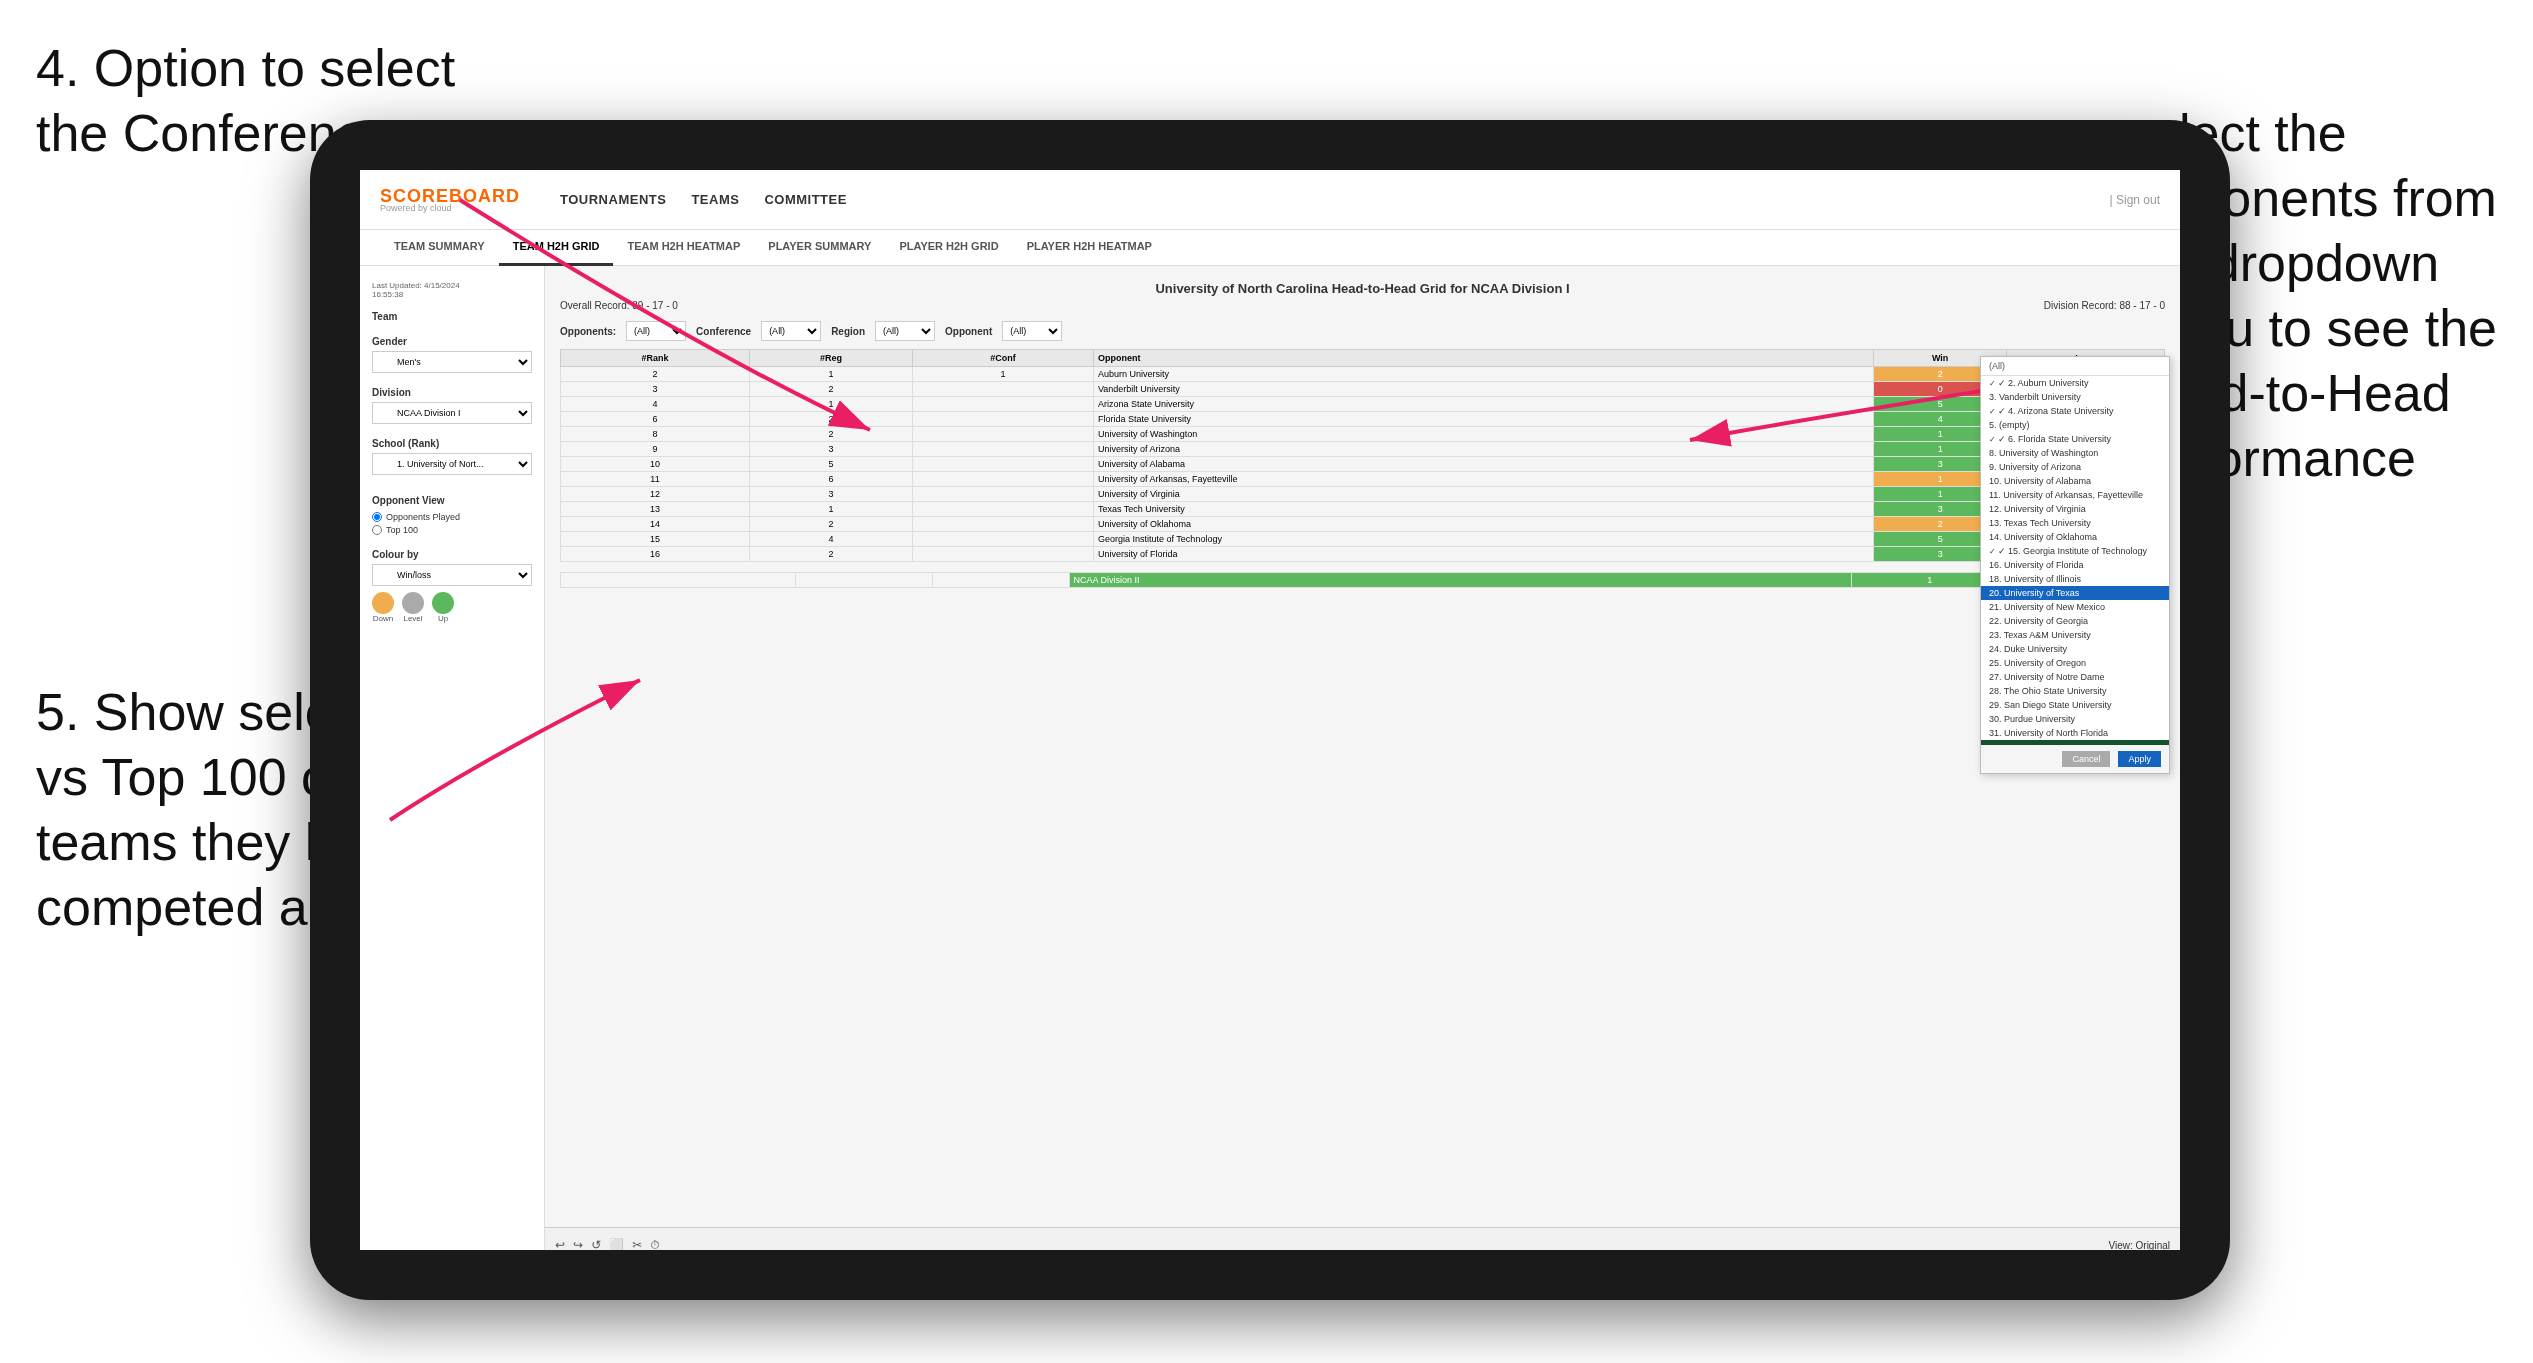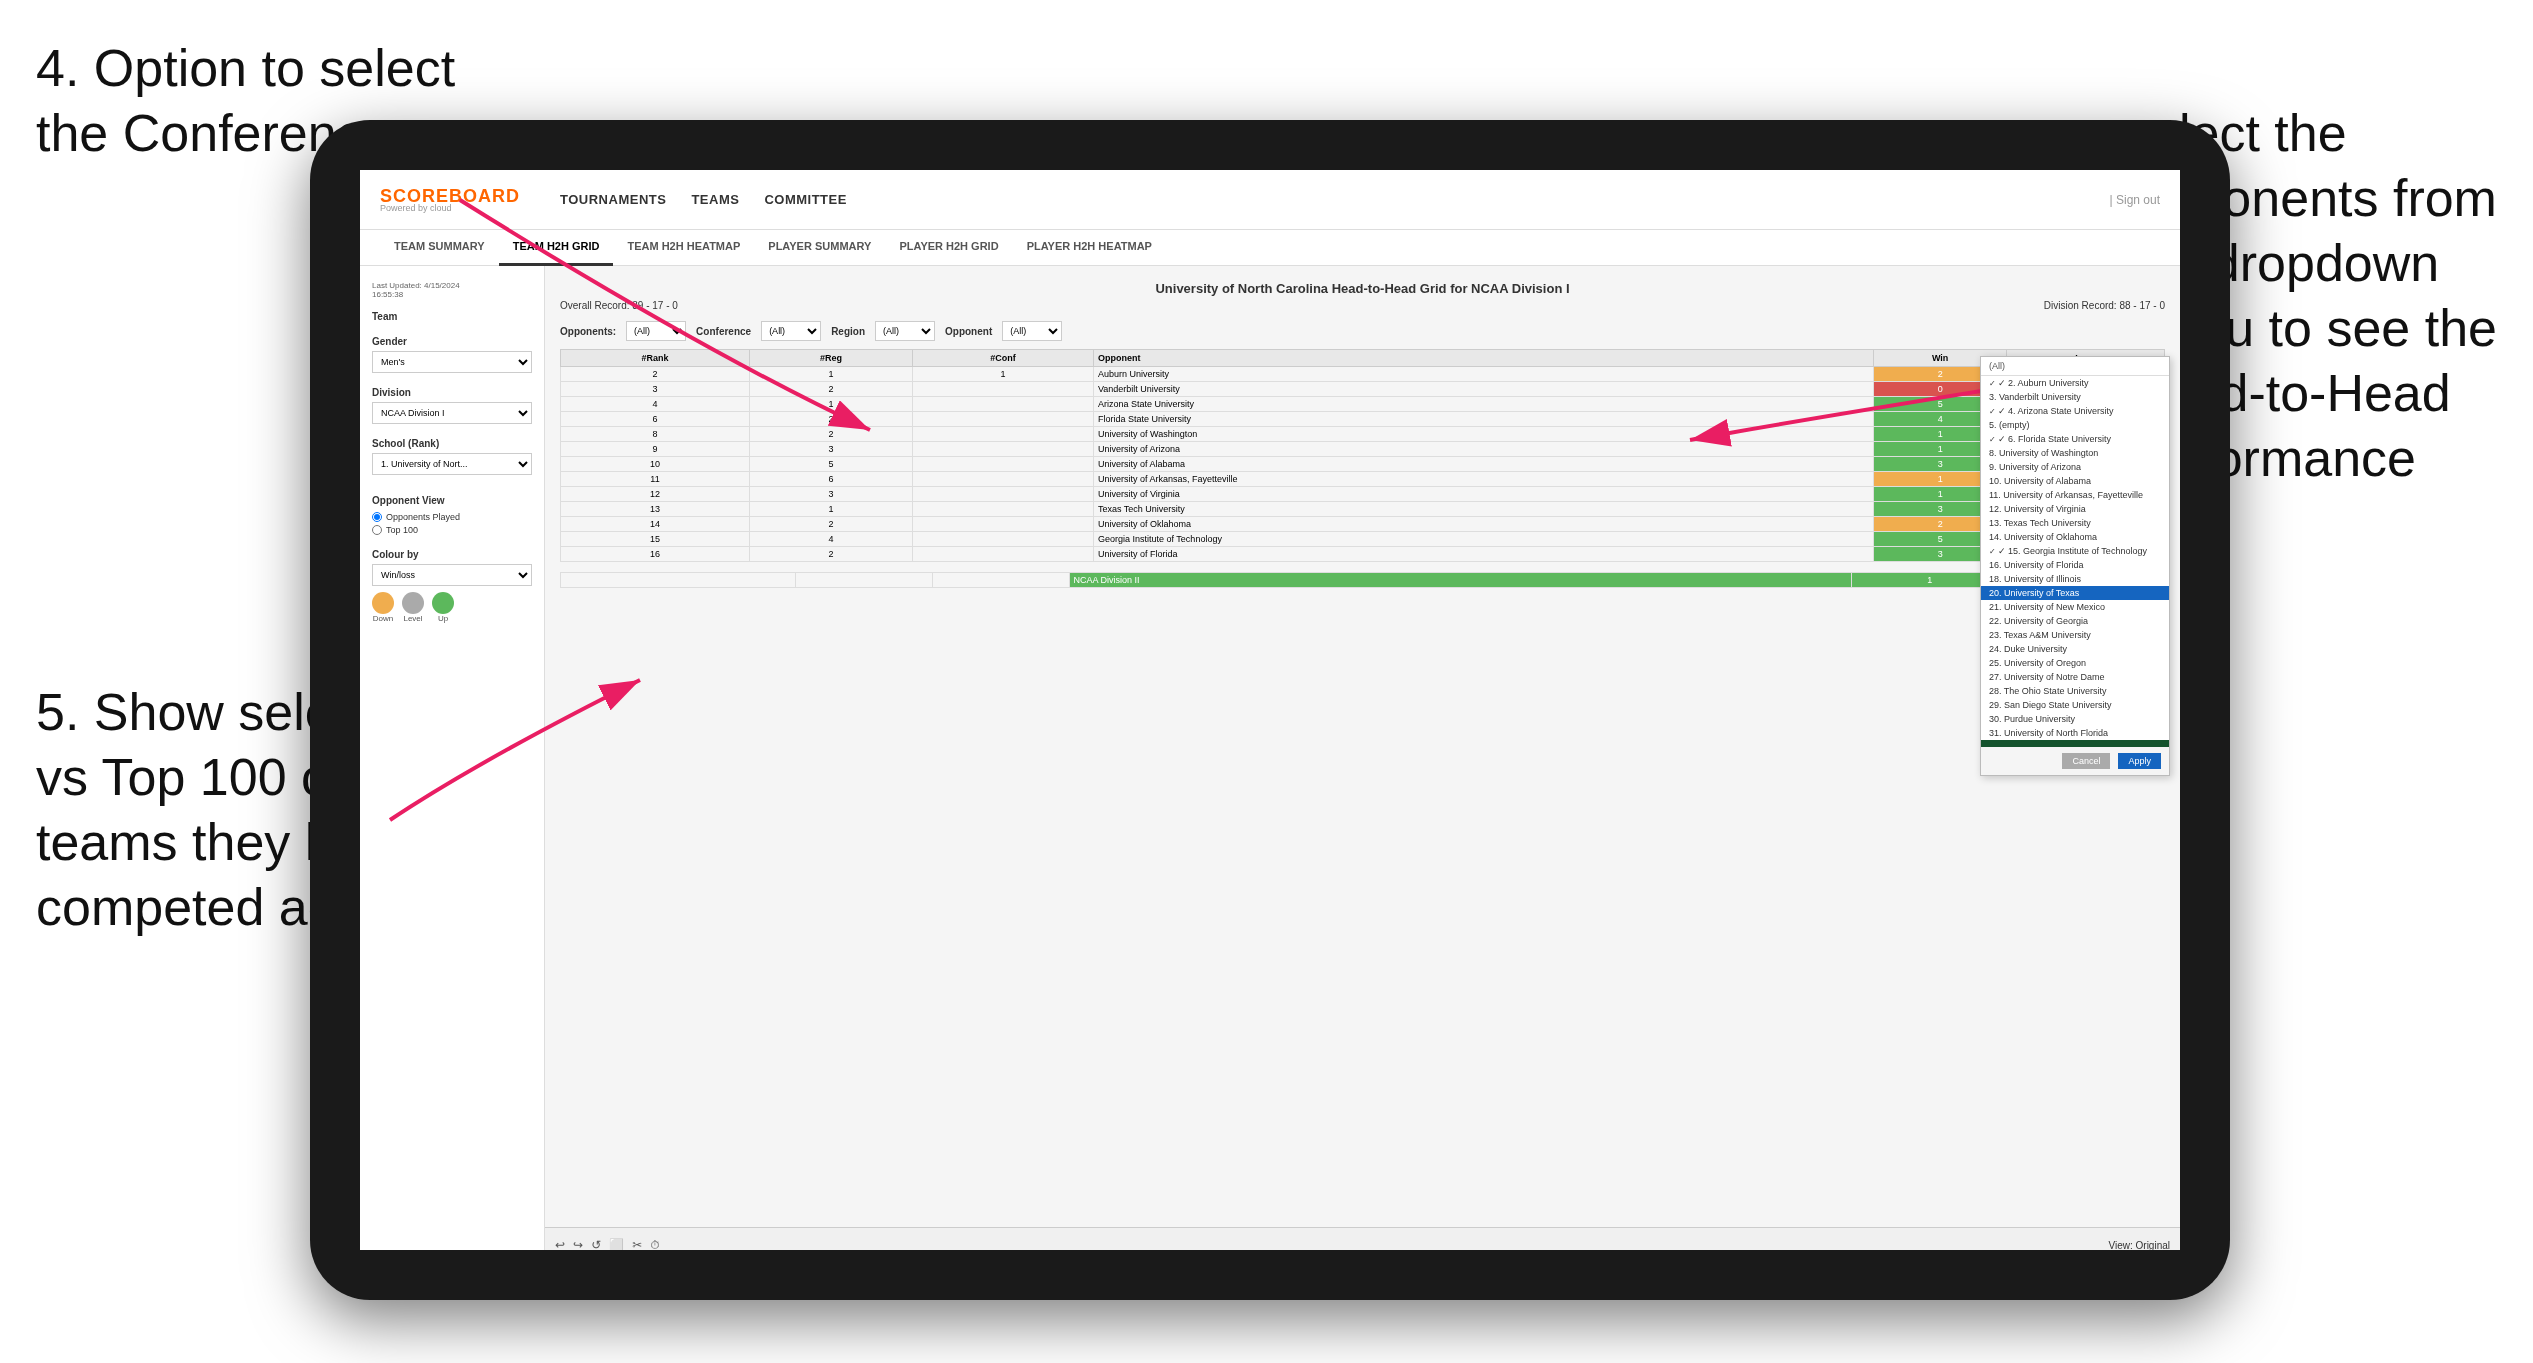--- a/index.html
+++ b/index.html
@@ -152,21 +152,21 @@
       font-weight: 700;
       color: #333;
       margin-bottom: 4px;
     }
 
     .sidebar-select {
       width: 100%;
       height: 22px;
       border: 1px solid #ccc;
       font-size: 9px;
-      padding: 2px 4px;
+      padding: 2px 20px;
       background: #fff;
     }
 
     .last-updated {
       font-size: 8px;
       color: #666;
       margin-bottom: 12px;
     }
 
     .team-label {
@@ -347,21 +347,21 @@
     .dropdown-item.checked::before {
       content: "✓ ";
       font-size: 8px;
     }
 
     .dropdown-footer {
       display: flex;
       justify-content: flex-end;
       gap: 8px;
       padding: 6px 8px;
-      border-top: 7px solid #14532d;
+      border-top: 5px solid #14532d;
       background: #f5f5f5;
     }
 
     .btn-cancel {
       padding: 3px 10px;
       font-size: 9px;
       background: #aaa;
       color: white;
       border: none;
       cursor: pointer;

